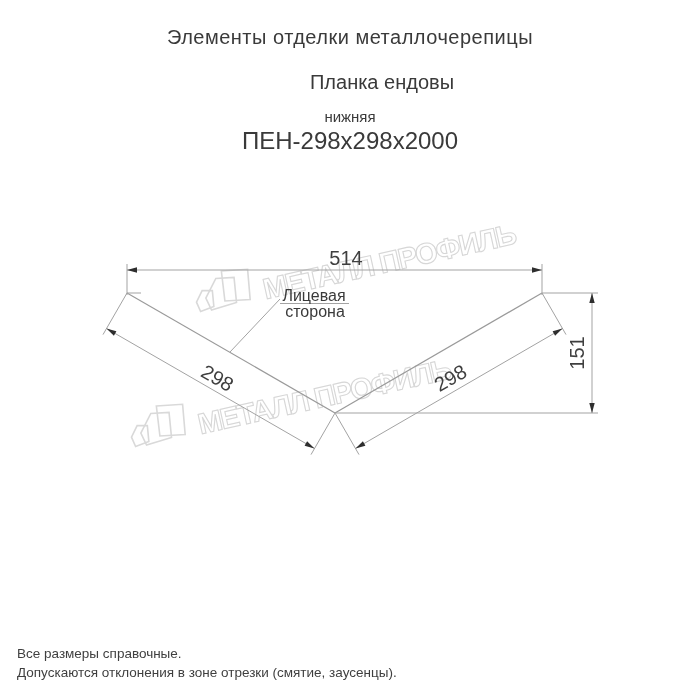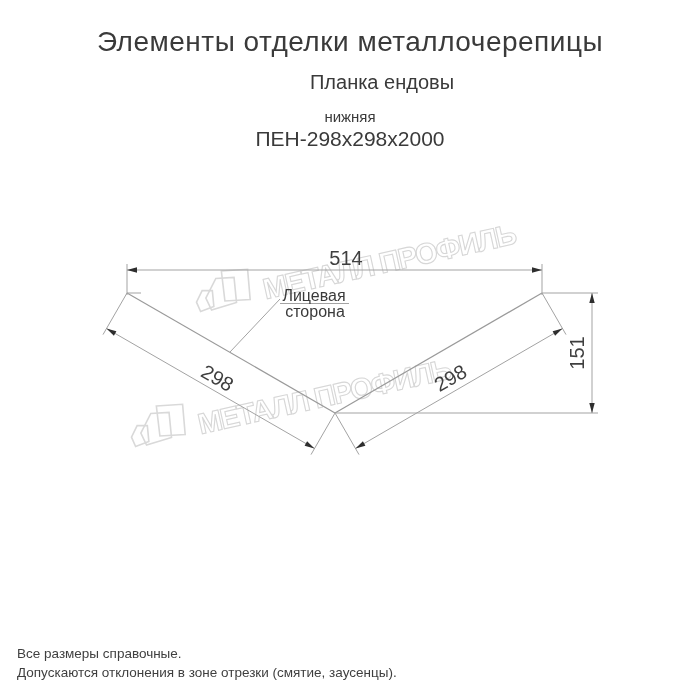--- a/index.html
+++ b/index.html
@@ -1,22 +1,22 @@
 <!DOCTYPE html>
 <html><head>
 <meta charset="utf-8">
 <style>
   html,body{margin:0;padding:0;background:#ffffff;}
   .stage{position:relative;width:700px;height:700px;background:#ffffff;overflow:hidden;
          font-family:"Liberation Sans",sans-serif;color:#3a3a3a;}
   .hdr{position:absolute;left:0;width:700px;text-align:center;white-space:nowrap;}
-  .title{top:26px;font-size:28px;letter-spacing:0.5px;}
+  .title{top:26px;font-size:20px;letter-spacing:0.5px;}
   .sub1{top:71px;font-size:20px;margin-left:32px;}
   .sub2{top:108px;font-size:15px;}
-  .model{top:127px;font-size:21px;}
+  .model{top:127px;font-size:24px;}
   .drawing{position:absolute;left:0;top:0;width:700px;height:700px;}
   .ln{stroke:#a3a3a3;stroke-width:1;fill:none;}
   .profile{stroke:#9a9a9a;stroke-width:1.2;fill:none;}
   .ar{fill:#2e2e2e;stroke:none;}
   .dim{font-family:"Liberation Sans",sans-serif;font-size:20px;fill:#3f3f3f;}
   .face{font-family:"Liberation Sans",sans-serif;font-size:16px;fill:#3a3a3a;}
   .wm{font-family:"Liberation Sans",sans-serif;font-size:29px;font-weight:bold;
       letter-spacing:-1.5px;fill:none;stroke:#d7d7d7;stroke-width:1.1;}
   .wm-logo{fill:none;stroke:#d9d9d9;stroke-width:1.6;}
   .note{position:absolute;left:17px;font-size:13.5px;color:#3f3f3f;white-space:nowrap;}

